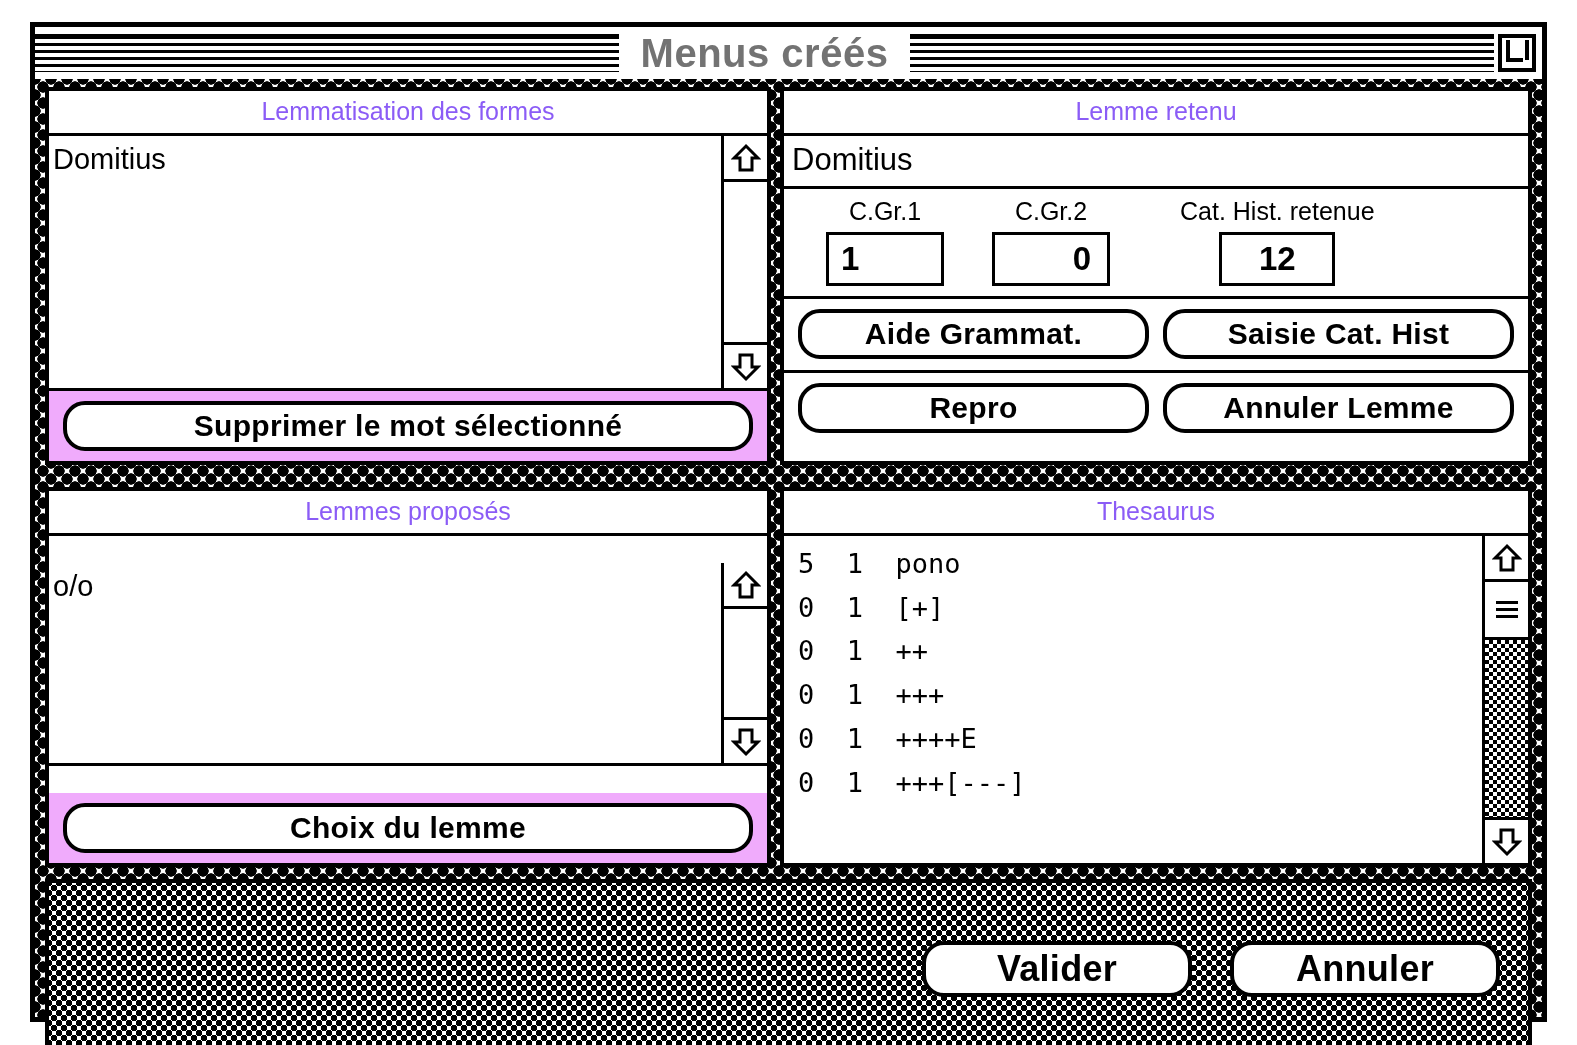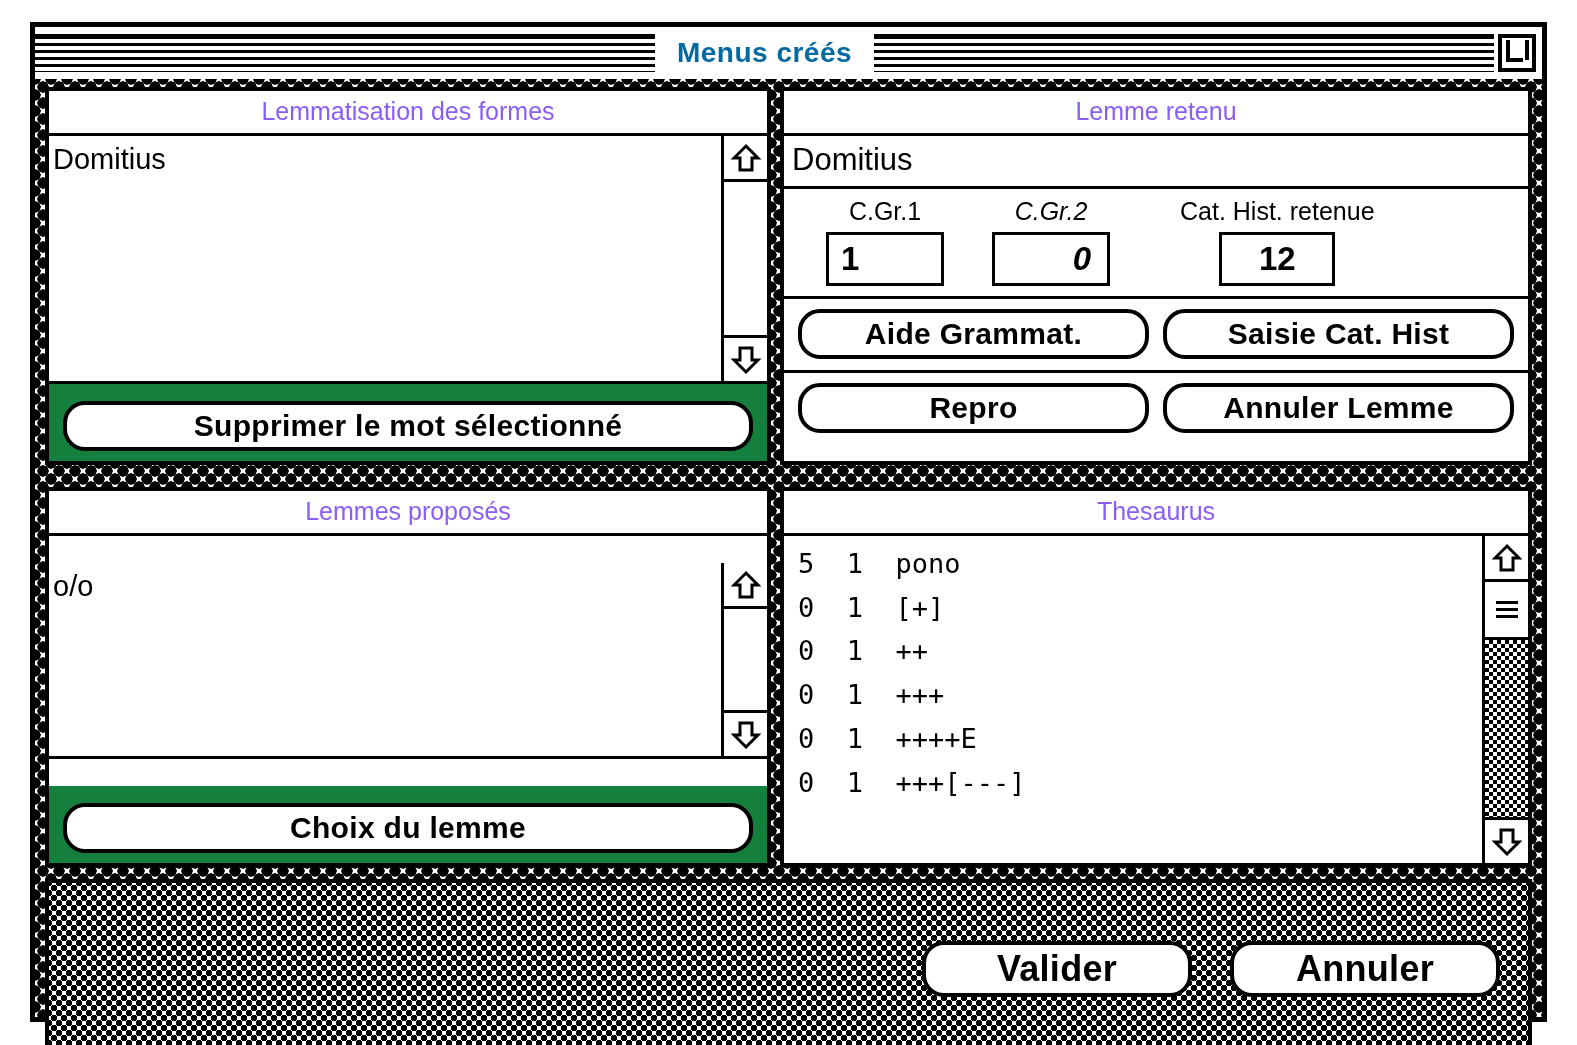--- a/index.html
+++ b/index.html
@@ -72,24 +72,24 @@
     background-image: repeating-linear-gradient(
       to bottom,
       #000 0px, #000 3px,
       #fff 3px, #fff 7px
     );
     background-position: 0 2px;
   }
   #title-text {
     flex: 0 0 auto;
     padding: 0 22px;
-    font-size: 28px;
+    font-size: 40px;
     font-weight: bold;
     letter-spacing: 0.5px;
-    color: #0369a1;
+    color: #737373;
     white-space: nowrap;
     background: #fff;
   }
   #zoom-box {
     flex: 0 0 auto;
     width: 38px;
     height: 38px;
     margin-right: 6px;
     margin-left: 4px;
     border: 4px solid #000;
@@ -236,22 +236,22 @@
     display: flex;
     align-items: center;
     justify-content: center;
     box-sizing: border-box;
     white-space: nowrap;
     font-family: "Liberation Sans", sans-serif;
     letter-spacing: 0.3px;
   }
   .btn-row {
     flex: 0 0 auto;
-    padding: 17px 14px 10px;
-    background: #15803d;
+    padding: 10px 14px 10px;
+    background: #f0abfc;
   }
   .btn-wide { height: 50px; width: 100%; }
 
   
   .value-line {
     flex: 0 0 auto;
     font-size: 31px;
     padding: 6px 0 8px 8px;
     border-bottom: 3px solid #000;
     background: #fff;
@@ -369,21 +369,21 @@
       <div class="group" style="grid-column:3; grid-row:1;">
         <div class="group-title">Lemme retenu</div>
 
         <div class="value-line">Domitius</div>
 
         <div class="fields-row">
           <div class="field" style="margin-left:42px;">
             <div class="field-label">C.Gr.1</div>
             <div class="field-box f1">1</div>
           </div>
-          <div class="field" style="margin-left:48px;font-style:italic;">
+          <div class="field" style="margin-left:48px;">
             <div class="field-label">C.Gr.2</div>
             <div class="field-box f2">0</div>
           </div>
           <div class="field" style="margin-left:70px;">
             <div class="field-label">Cat. Hist. retenue</div>
             <div class="field-box f3">12</div>
           </div>
         </div>
 
         <div class="pair-row">

